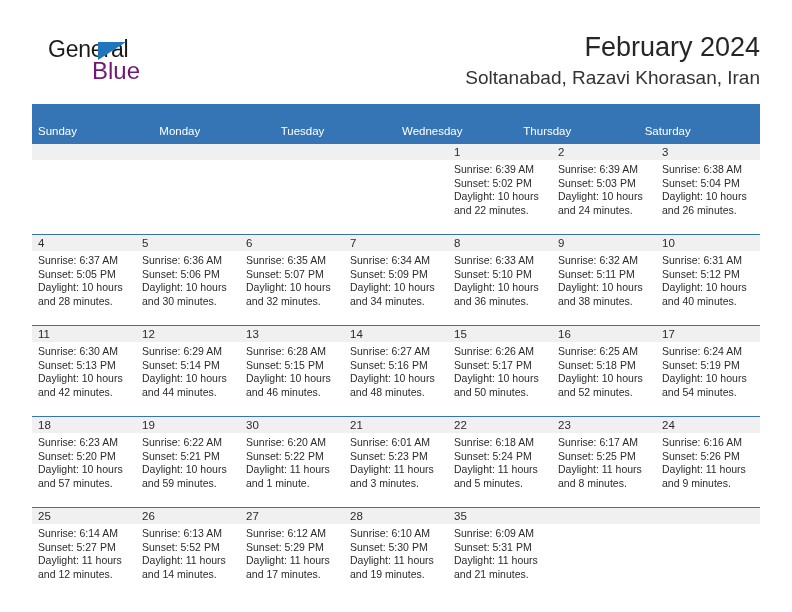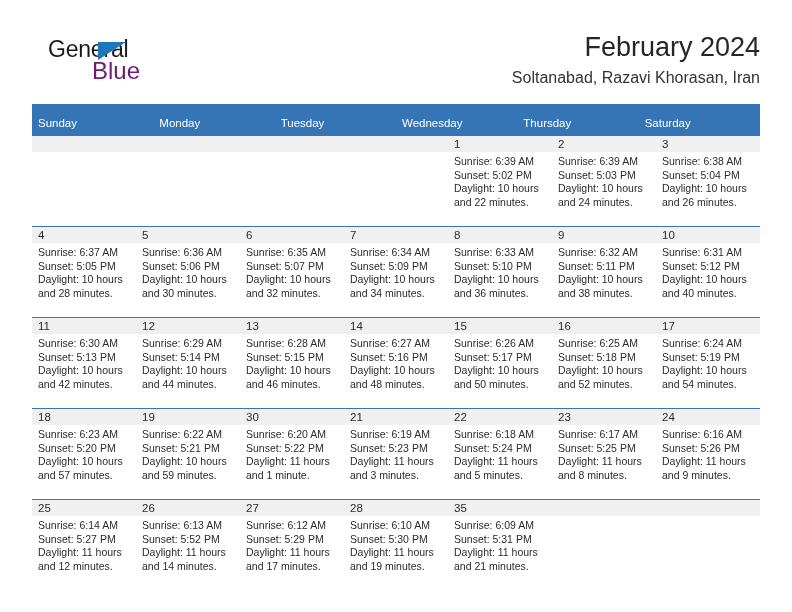--- a/index.html
+++ b/index.html
@@ -70,42 +70,42 @@
     text-align: right;
   }
   .cal-title {
     font-size: 27px;
     color: #262626;
     line-height: 34px;
     white-space: nowrap;
     text-align: right;
   }
   .cal-subtitle {
-    font-size: 16px;
+    font-size: 19px;
     color: #333333;
     line-height: 22px;
     margin-top: 3px;
     white-space: nowrap;
   }
 
   
   .calendar {
     position: absolute;
     left: 32px;
     top: 104px;
     width: 728px;
   }
   .weekday-row {
     display: flex;
     background: #3575b5;
   }
   .weekday {
     flex: 1 1 0;
     box-sizing: border-box;
-    padding: 12px 0 5px 6px;
+    padding: 20px 0 5px 6px;
     font-size: 11.5px;
     color: #ffffff;
     line-height: 15px;
     white-space: nowrap;
   }
   .week-row {
     display: flex;
     border-top: 1.5px solid #3575b5;
   }
   .week-row.first {
@@ -392,21 +392,21 @@
             <div class="day-info">
               <div>Sunrise: 6:20 AM</div>
               <div>Sunset: 5:22 PM</div>
               <div>Daylight: 11 hours</div>
               <div>and 1 minute.</div>
             </div>
           </div>
           <div class="day-cell">
             <div class="day-number-band">21</div>
             <div class="day-info">
-              <div>Sunrise: 6:19 AM</div>
+              <div>Sunrise: 6:01 AM</div>
               <div>Sunset: 5:23 PM</div>
               <div>Daylight: 11 hours</div>
               <div>and 3 minutes.</div>
             </div>
           </div>
           <div class="day-cell">
             <div class="day-number-band">22</div>
             <div class="day-info">
               <div>Sunrise: 6:18 AM</div>
               <div>Sunset: 5:24 PM</div>

